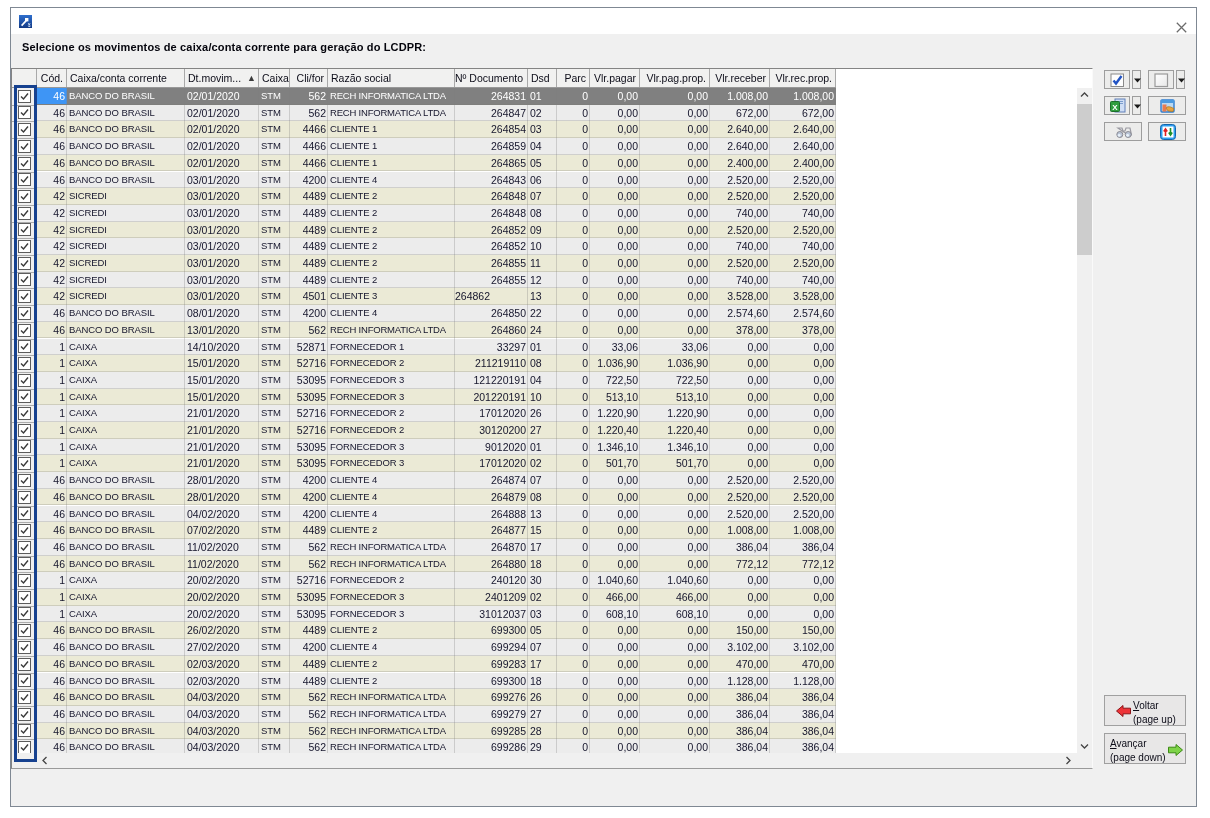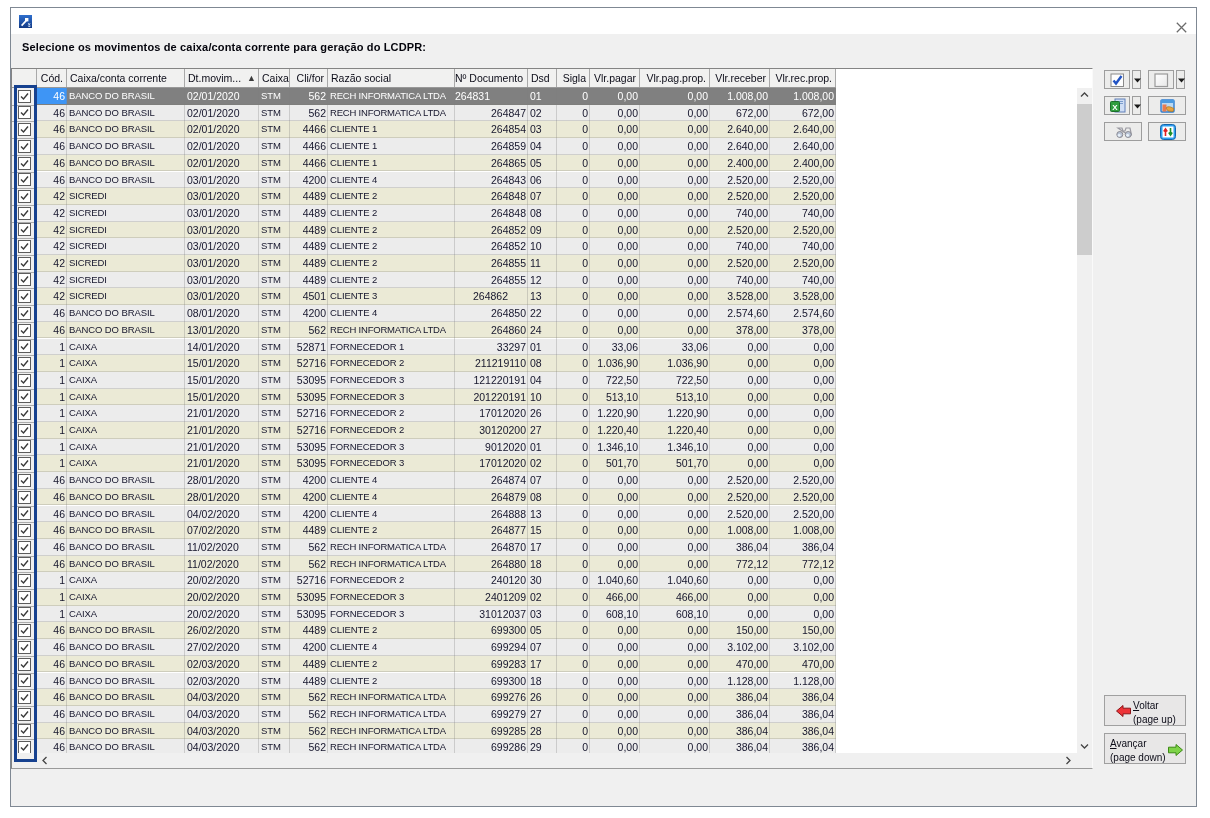--- a/index.html
+++ b/index.html
@@ -51,35 +51,35 @@
 <div id="grid">
 <div class="hc" style="left:0;width:25px"></div>
 <div class="hc" style="left:25px;width:30px;padding-right:3px;text-align:right">Cód.</div>
 <div class="hc" style="left:55px;width:118px;padding-left:3px;text-align:left">Caixa/conta corrente</div>
 <div class="hc" style="left:173px;width:74px;padding-left:3px;text-align:left">Dt.movim... <span style="position:absolute;right:2px;top:0px;font-size:9px;color:#3a3a3a">▲</span></div>
 <div class="hc" style="left:247px;width:31px;padding-left:3px;text-align:left">Caixa</div>
 <div class="hc" style="left:278px;width:38px;padding-right:3px;text-align:right">Cli/for</div>
 <div class="hc" style="left:316px;width:127px;padding-left:3px;text-align:left">Razão social</div>
 <div class="hc" style="left:443px;width:73px;padding-right:6px;text-align:right">Nº Documento</div>
 <div class="hc" style="left:516px;width:29px;padding-left:3px;text-align:left">Dsd</div>
-<div class="hc" style="left:545px;width:33px;padding-right:3px;text-align:right">Sigla</div>
+<div class="hc" style="left:545px;width:33px;padding-right:3px;text-align:right">Parc</div>
 <div class="hc" style="left:578px;width:50px;padding-right:3px;text-align:right">Vlr.pagar</div>
 <div class="hc" style="left:628px;width:70px;padding-right:3px;text-align:right">Vlr.pag.prop.</div>
 <div class="hc" style="left:698px;width:60px;padding-right:3px;text-align:right">Vlr.receber</div>
 <div class="hc" style="left:758px;width:66px;padding-right:3px;text-align:right">Vlr.rec.prop.</div>
 <div id="hdrbot"></div>
 <div id="rowsclip" style="position:absolute;left:0;top:19px;width:1065px;height:665px;overflow:hidden">
 <div class="row" style="top:0.00px;height:16.70px;background:#808080;border-bottom:1px solid rgba(120,120,110,0.25);">
 <div class="c" style="left:0px;width:30px;padding-right:2px;text-align:right;color:#fff;background:#3e95f5;">46</div>
 <div class="c" style="left:30px;width:118px;padding-left:2px;text-align:left;color:#fff;font-size:9.5px;letter-spacing:-0.1px;">BANCO DO BRASIL</div>
 <div class="c" style="left:148px;width:74px;padding-left:2px;text-align:left;color:#fff;">02/01/2020</div>
 <div class="c" style="left:222px;width:31px;padding-left:2px;text-align:left;color:#fff;font-size:9.5px;letter-spacing:-0.1px;">STM</div>
 <div class="c" style="left:253px;width:38px;padding-right:2px;text-align:right;color:#fff;">562</div>
 <div class="c" style="left:291px;width:127px;padding-left:2px;text-align:left;color:#fff;font-size:9.5px;letter-spacing:-0.2px;">RECH INFORMATICA LTDA</div>
-<div class="c" style="left:418px;width:73px;padding-right:2px;text-align:left;color:#fff;">264831</div>
+<div class="c" style="left:418px;width:73px;padding-right:2px;text-align:right;color:#fff;">264831</div>
 <div class="c" style="left:491px;width:29px;padding-left:2px;text-align:left;color:#fff;">01</div>
 <div class="c" style="left:520px;width:33px;padding-right:2px;text-align:right;color:#fff;">0</div>
 <div class="c" style="left:553px;width:50px;padding-right:2px;text-align:right;color:#fff;">0,00</div>
 <div class="c" style="left:603px;width:70px;padding-right:2px;text-align:right;color:#fff;">0,00</div>
 <div class="c" style="left:673px;width:60px;padding-right:2px;text-align:right;color:#fff;">1.008,00</div>
 <div class="c" style="left:733px;width:66px;padding-right:2px;text-align:right;color:#fff;">1.008,00</div>
 </div>
 <div class="row" style="top:16.70px;height:16.70px;background:#ececec;border-bottom:1px solid rgba(120,120,110,0.25);">
 <div class="c" style="left:0px;width:30px;padding-right:2px;text-align:right;color:#15152c;">46</div>
 <div class="c" style="left:30px;width:118px;padding-left:2px;text-align:left;color:#15152c;font-size:9.5px;letter-spacing:-0.1px;">BANCO DO BRASIL</div>
@@ -245,21 +245,21 @@
 <div class="c" style="left:673px;width:60px;padding-right:2px;text-align:right;color:#15152c;">740,00</div>
 <div class="c" style="left:733px;width:66px;padding-right:2px;text-align:right;color:#15152c;">740,00</div>
 </div>
 <div class="row" style="top:200.40px;height:16.70px;background:#ebead6;border-bottom:1px solid rgba(120,120,110,0.25);">
 <div class="c" style="left:0px;width:30px;padding-right:2px;text-align:right;color:#15152c;">42</div>
 <div class="c" style="left:30px;width:118px;padding-left:2px;text-align:left;color:#15152c;font-size:9.5px;letter-spacing:-0.1px;">SICREDI</div>
 <div class="c" style="left:148px;width:74px;padding-left:2px;text-align:left;color:#15152c;">03/01/2020</div>
 <div class="c" style="left:222px;width:31px;padding-left:2px;text-align:left;color:#15152c;font-size:9.5px;letter-spacing:-0.1px;">STM</div>
 <div class="c" style="left:253px;width:38px;padding-right:2px;text-align:right;color:#15152c;">4501</div>
 <div class="c" style="left:291px;width:127px;padding-left:2px;text-align:left;color:#15152c;font-size:9.5px;letter-spacing:-0.1px;">CLIENTE 3</div>
-<div class="c" style="left:418px;width:73px;padding-right:2px;text-align:center;color:#15152c;">264862</div>
+<div class="c" style="left:418px;width:73px;padding-right:2px;text-align:left;color:#15152c;">264862</div>
 <div class="c" style="left:491px;width:29px;padding-left:2px;text-align:left;color:#15152c;">13</div>
 <div class="c" style="left:520px;width:33px;padding-right:2px;text-align:right;color:#15152c;">0</div>
 <div class="c" style="left:553px;width:50px;padding-right:2px;text-align:right;color:#15152c;">0,00</div>
 <div class="c" style="left:603px;width:70px;padding-right:2px;text-align:right;color:#15152c;">0,00</div>
 <div class="c" style="left:673px;width:60px;padding-right:2px;text-align:right;color:#15152c;">3.528,00</div>
 <div class="c" style="left:733px;width:66px;padding-right:2px;text-align:right;color:#15152c;">3.528,00</div>
 </div>
 <div class="row" style="top:217.10px;height:16.70px;background:#ececec;border-bottom:1px solid rgba(120,120,110,0.25);">
 <div class="c" style="left:0px;width:30px;padding-right:2px;text-align:right;color:#15152c;">46</div>
 <div class="c" style="left:30px;width:118px;padding-left:2px;text-align:left;color:#15152c;font-size:9.5px;letter-spacing:-0.1px;">BANCO DO BRASIL</div>
@@ -286,21 +286,21 @@
 <div class="c" style="left:491px;width:29px;padding-left:2px;text-align:left;color:#15152c;">24</div>
 <div class="c" style="left:520px;width:33px;padding-right:2px;text-align:right;color:#15152c;">0</div>
 <div class="c" style="left:553px;width:50px;padding-right:2px;text-align:right;color:#15152c;">0,00</div>
 <div class="c" style="left:603px;width:70px;padding-right:2px;text-align:right;color:#15152c;">0,00</div>
 <div class="c" style="left:673px;width:60px;padding-right:2px;text-align:right;color:#15152c;">378,00</div>
 <div class="c" style="left:733px;width:66px;padding-right:2px;text-align:right;color:#15152c;">378,00</div>
 </div>
 <div class="row" style="top:250.50px;height:16.70px;background:#ececec;border-bottom:1px solid rgba(120,120,110,0.25);">
 <div class="c" style="left:0px;width:30px;padding-right:2px;text-align:right;color:#15152c;">1</div>
 <div class="c" style="left:30px;width:118px;padding-left:2px;text-align:left;color:#15152c;font-size:9.5px;letter-spacing:-0.1px;">CAIXA</div>
-<div class="c" style="left:148px;width:74px;padding-left:2px;text-align:left;color:#15152c;">14/01/2020</div>
+<div class="c" style="left:148px;width:74px;padding-left:2px;text-align:left;color:#15152c;">14/10/2020</div>
 <div class="c" style="left:222px;width:31px;padding-left:2px;text-align:left;color:#15152c;font-size:9.5px;letter-spacing:-0.1px;">STM</div>
 <div class="c" style="left:253px;width:38px;padding-right:2px;text-align:right;color:#15152c;">52871</div>
 <div class="c" style="left:291px;width:127px;padding-left:2px;text-align:left;color:#15152c;font-size:9.5px;letter-spacing:-0.1px;">FORNECEDOR 1</div>
 <div class="c" style="left:418px;width:73px;padding-right:2px;text-align:right;color:#15152c;">33297</div>
 <div class="c" style="left:491px;width:29px;padding-left:2px;text-align:left;color:#15152c;">01</div>
 <div class="c" style="left:520px;width:33px;padding-right:2px;text-align:right;color:#15152c;">0</div>
 <div class="c" style="left:553px;width:50px;padding-right:2px;text-align:right;color:#15152c;">33,06</div>
 <div class="c" style="left:603px;width:70px;padding-right:2px;text-align:right;color:#15152c;">33,06</div>
 <div class="c" style="left:673px;width:60px;padding-right:2px;text-align:right;color:#15152c;">0,00</div>
 <div class="c" style="left:733px;width:66px;padding-right:2px;text-align:right;color:#15152c;">0,00</div>

